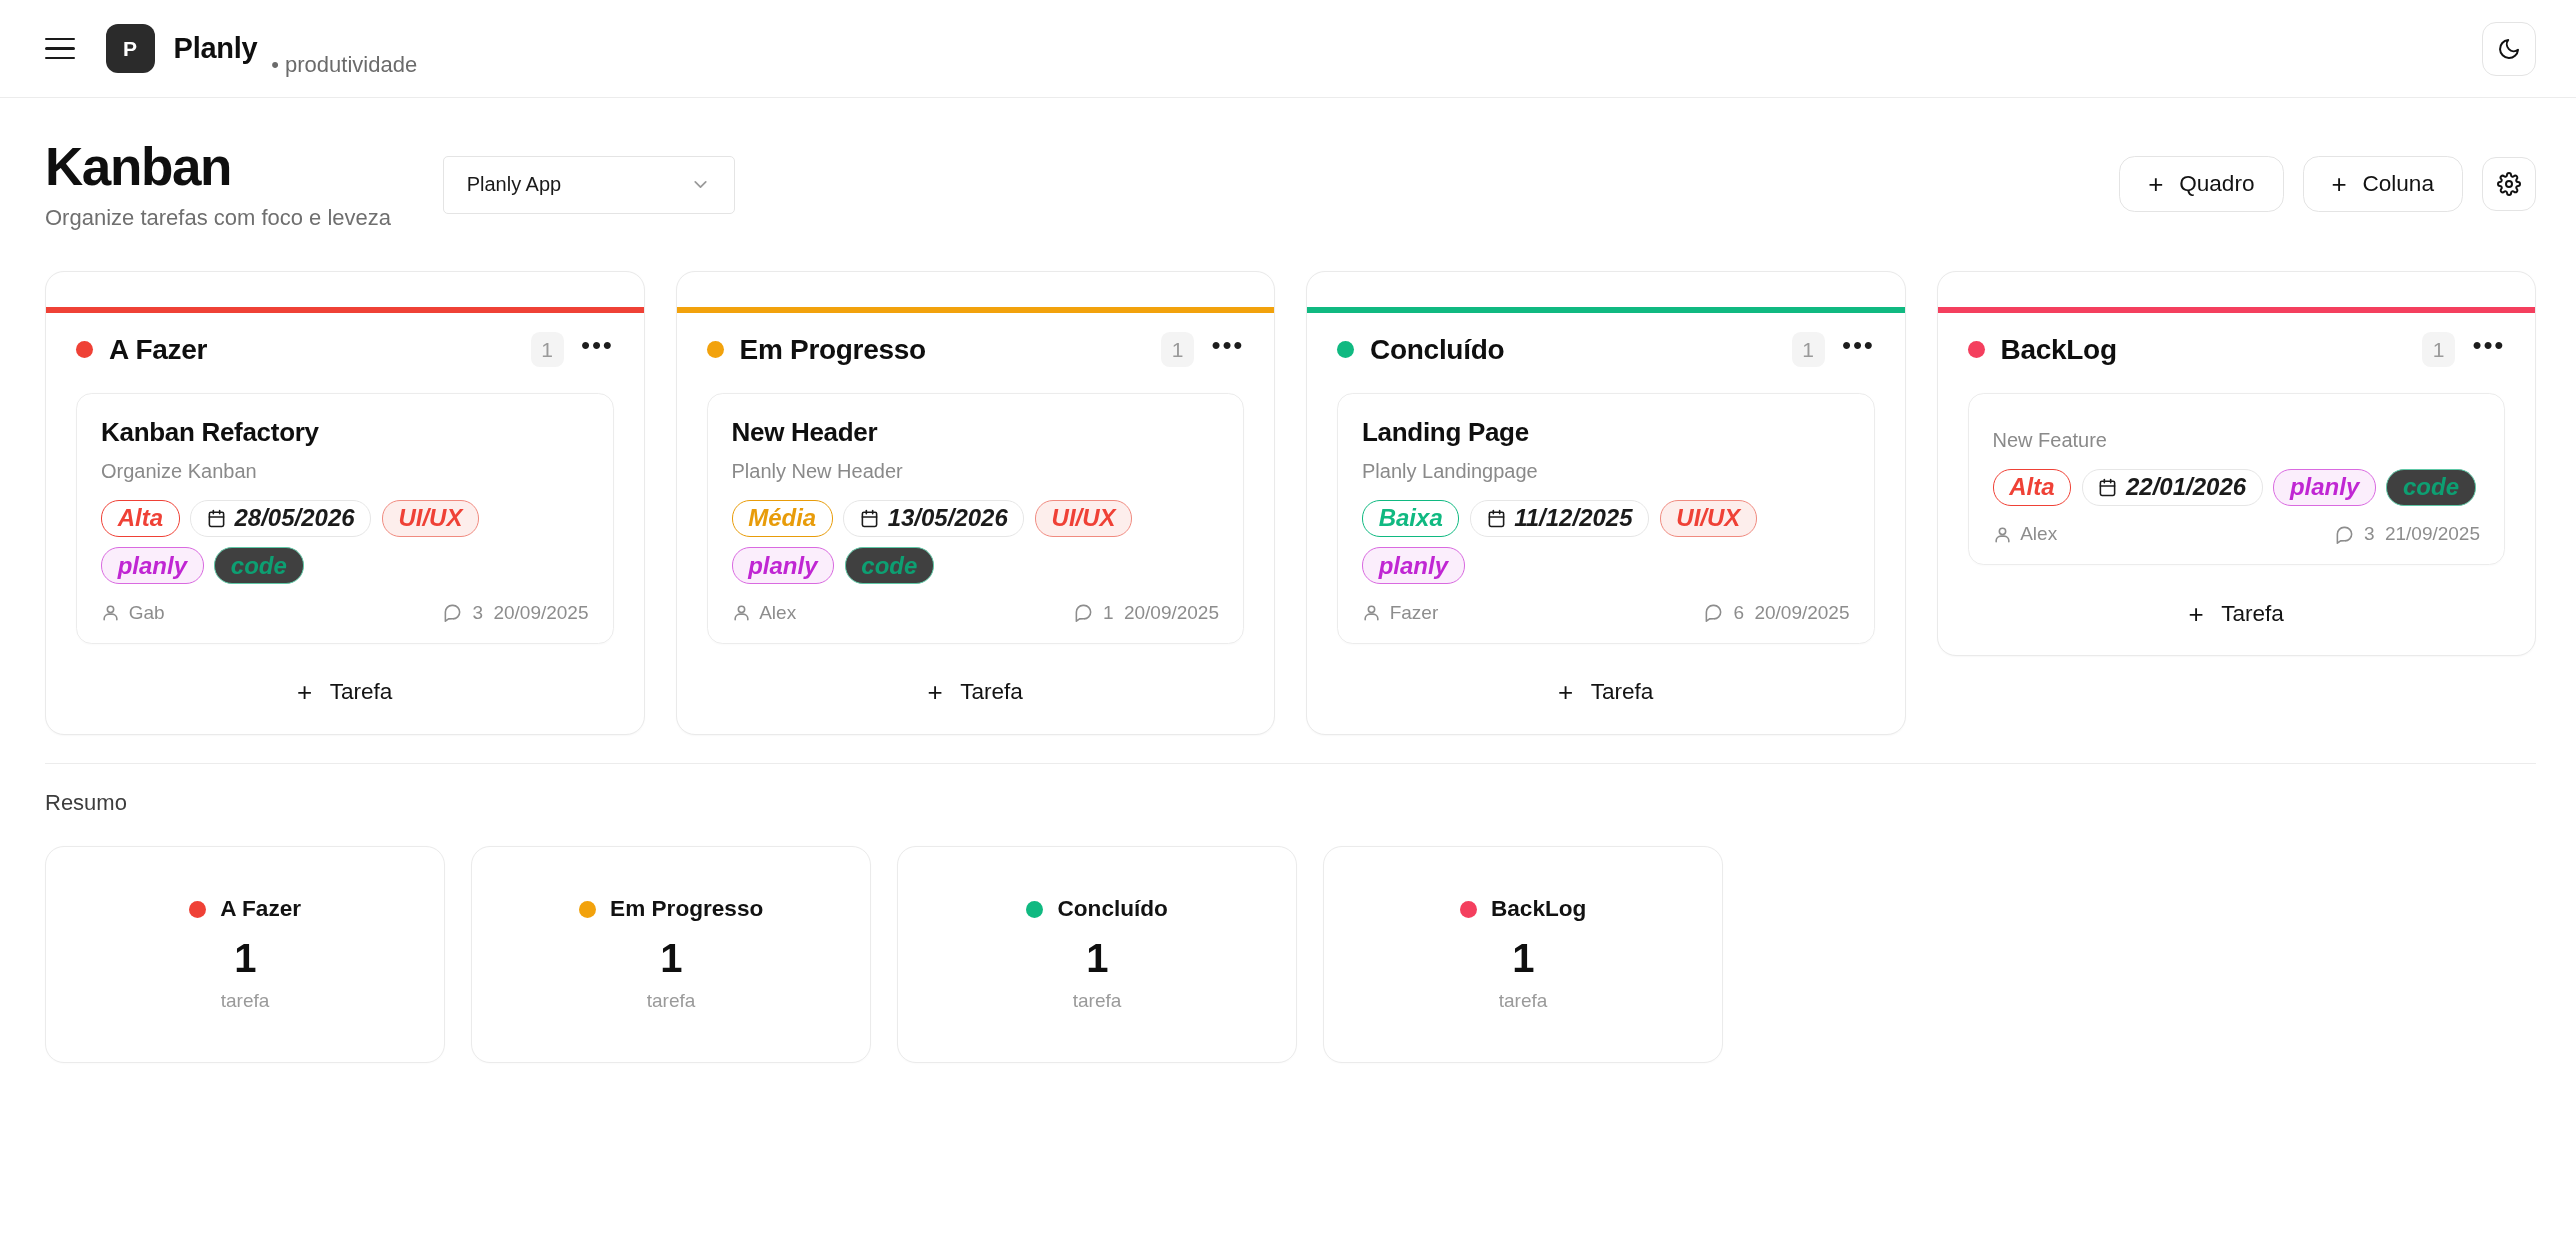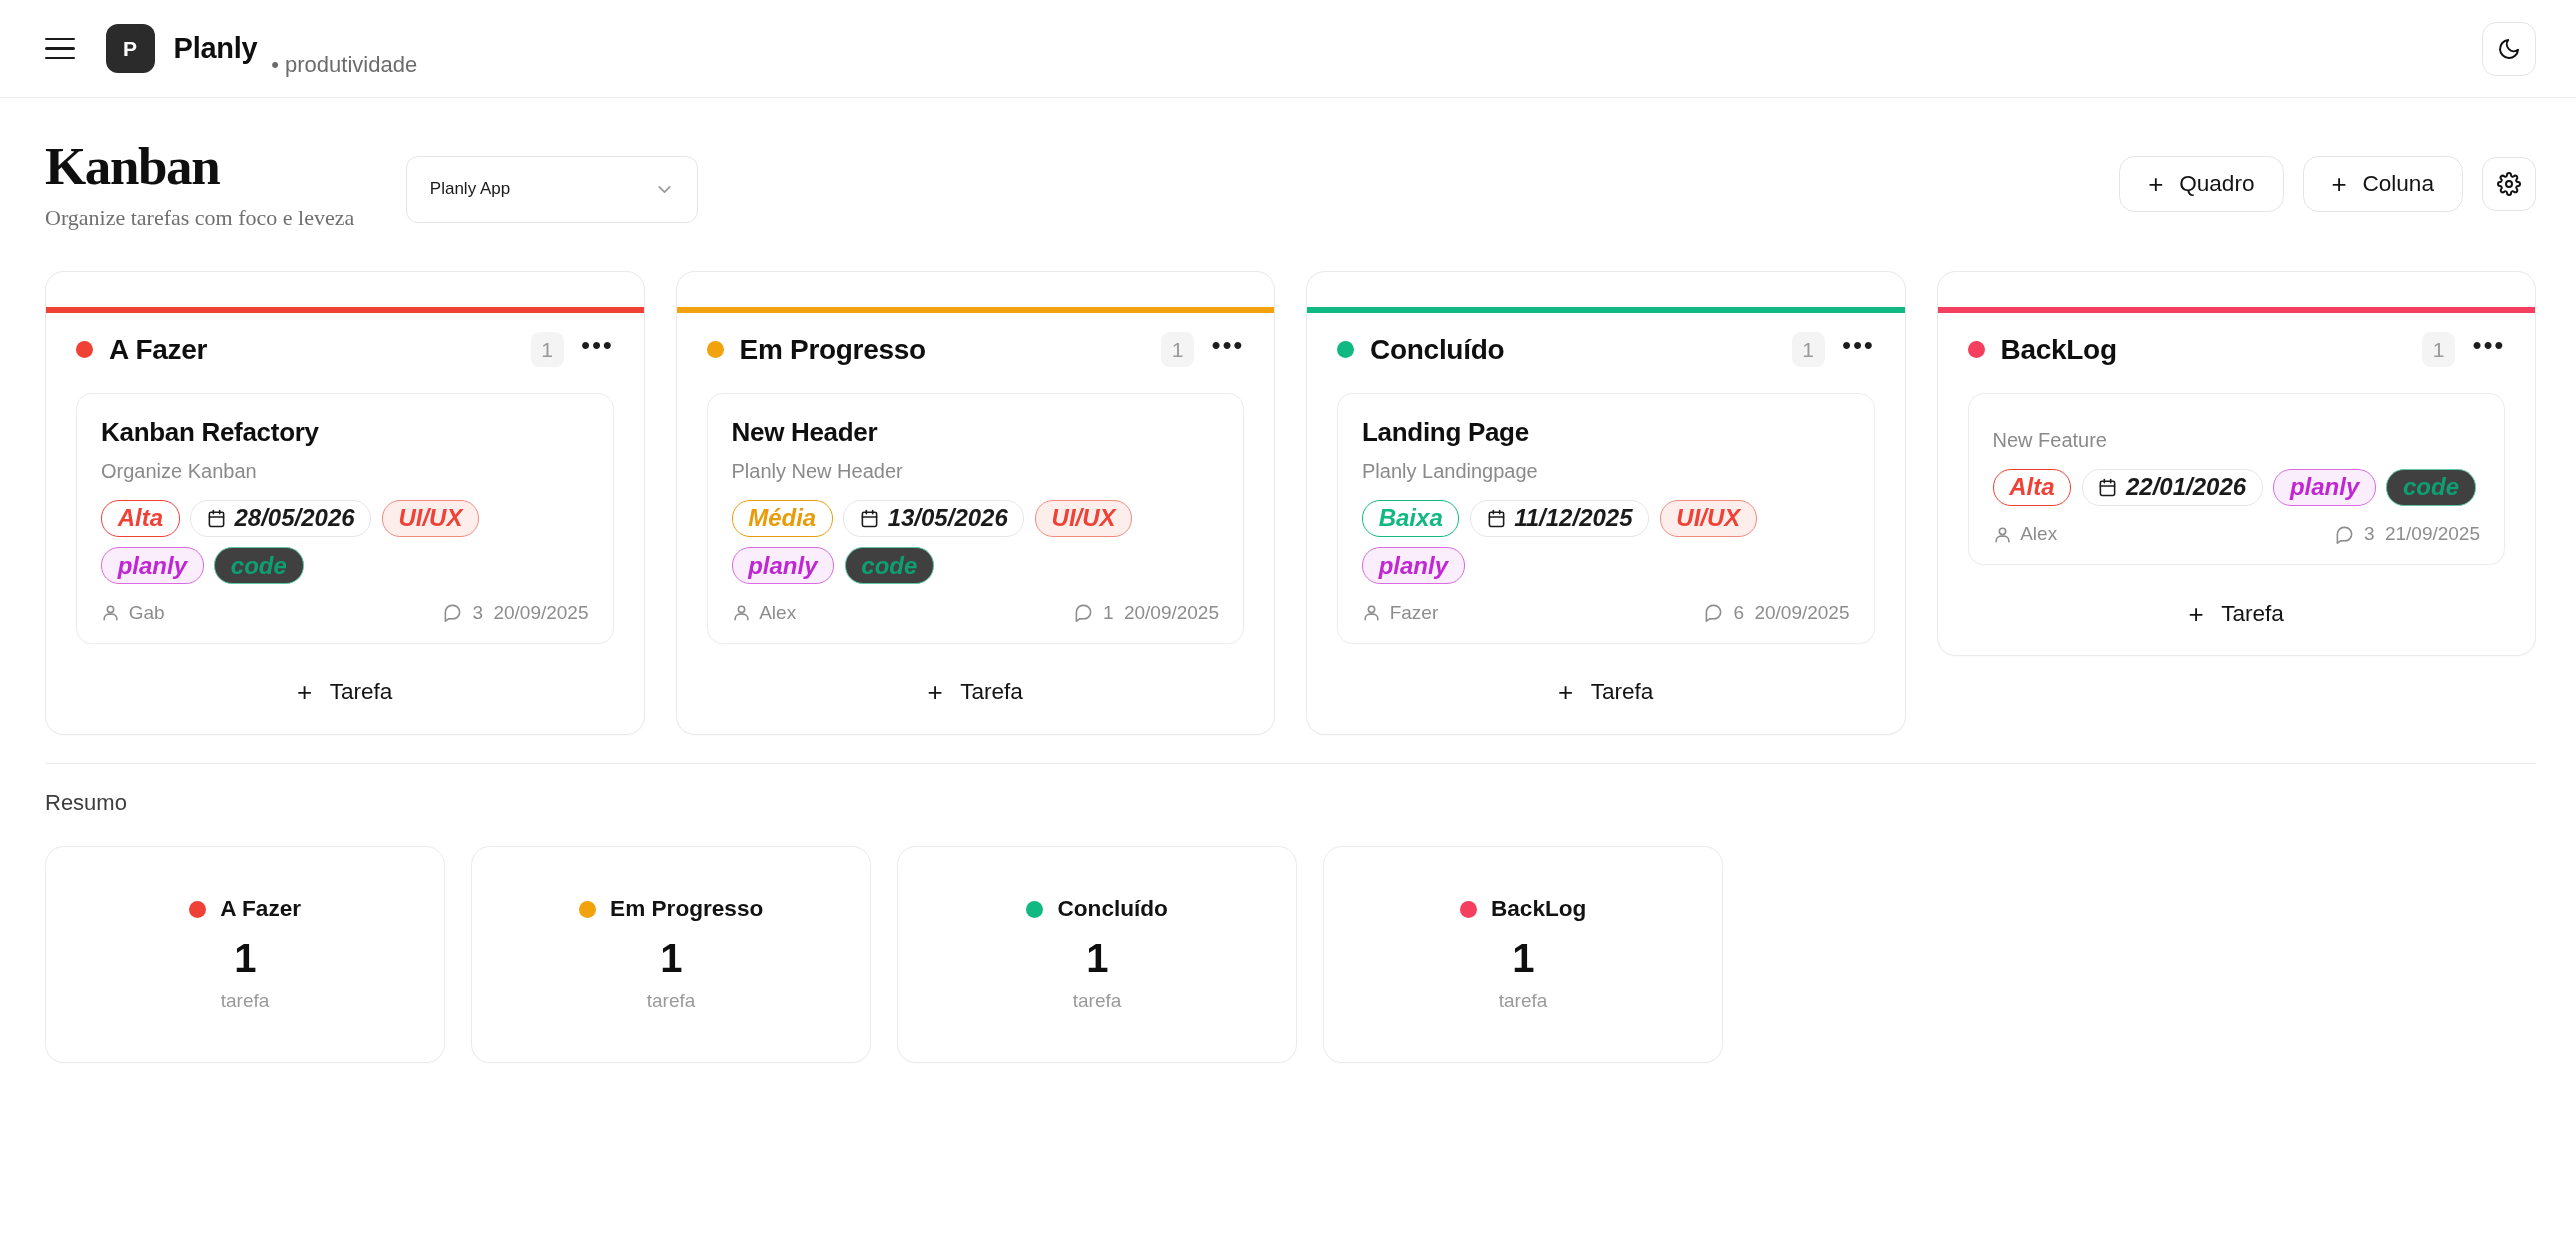--- a/index.html
+++ b/index.html
@@ -51,34 +51,34 @@
     background: #fff;
     display: flex; align-items: center; justify-content: center;
     cursor: pointer;
   }
 
   
   .pagehead {
     display: flex; align-items: flex-start;
     padding: 42px 40px 0 45px;
   }
-  .title-block { margin-right: 52px; font-family: Liberation Serif, serif; }
+  .title-block { margin-right: 52px; }
   h1.page-title {
     font-size: 53px; font-weight: 800; letter-spacing: -1.4px; line-height: 1;
   }
   .page-sub { font-size: 22px; color: #6f6f6f; margin-top: 12px; }
 
   .board-select {
     margin-top: 15.7px;
-    width: 292px; height: 67px;
-    border: 0.9px solid #e4e4e4; border-radius: 12px;
+    width: 292px; height: 58px;
+    border: 0.9px solid #e4e4e4; border-radius: 5px;
     background: #fff;
     display: flex; align-items: center; justify-content: space-between;
     padding: 0 22.6px;
-    font-size: 17px; color: #1a1a1a;
+    font-size: 20px; color: #1a1a1a;
     cursor: pointer;
   }
 
   .head-spacer { flex: 1; }
 
   .head-actions { display: flex; align-items: center; gap: 19px; margin-top: 15.7px; }
   .pill-btn {
     height: 56px;
     border: 0.9px solid #e4e4e4; border-radius: 15.7px;
     background:#fff; cursor: pointer;

